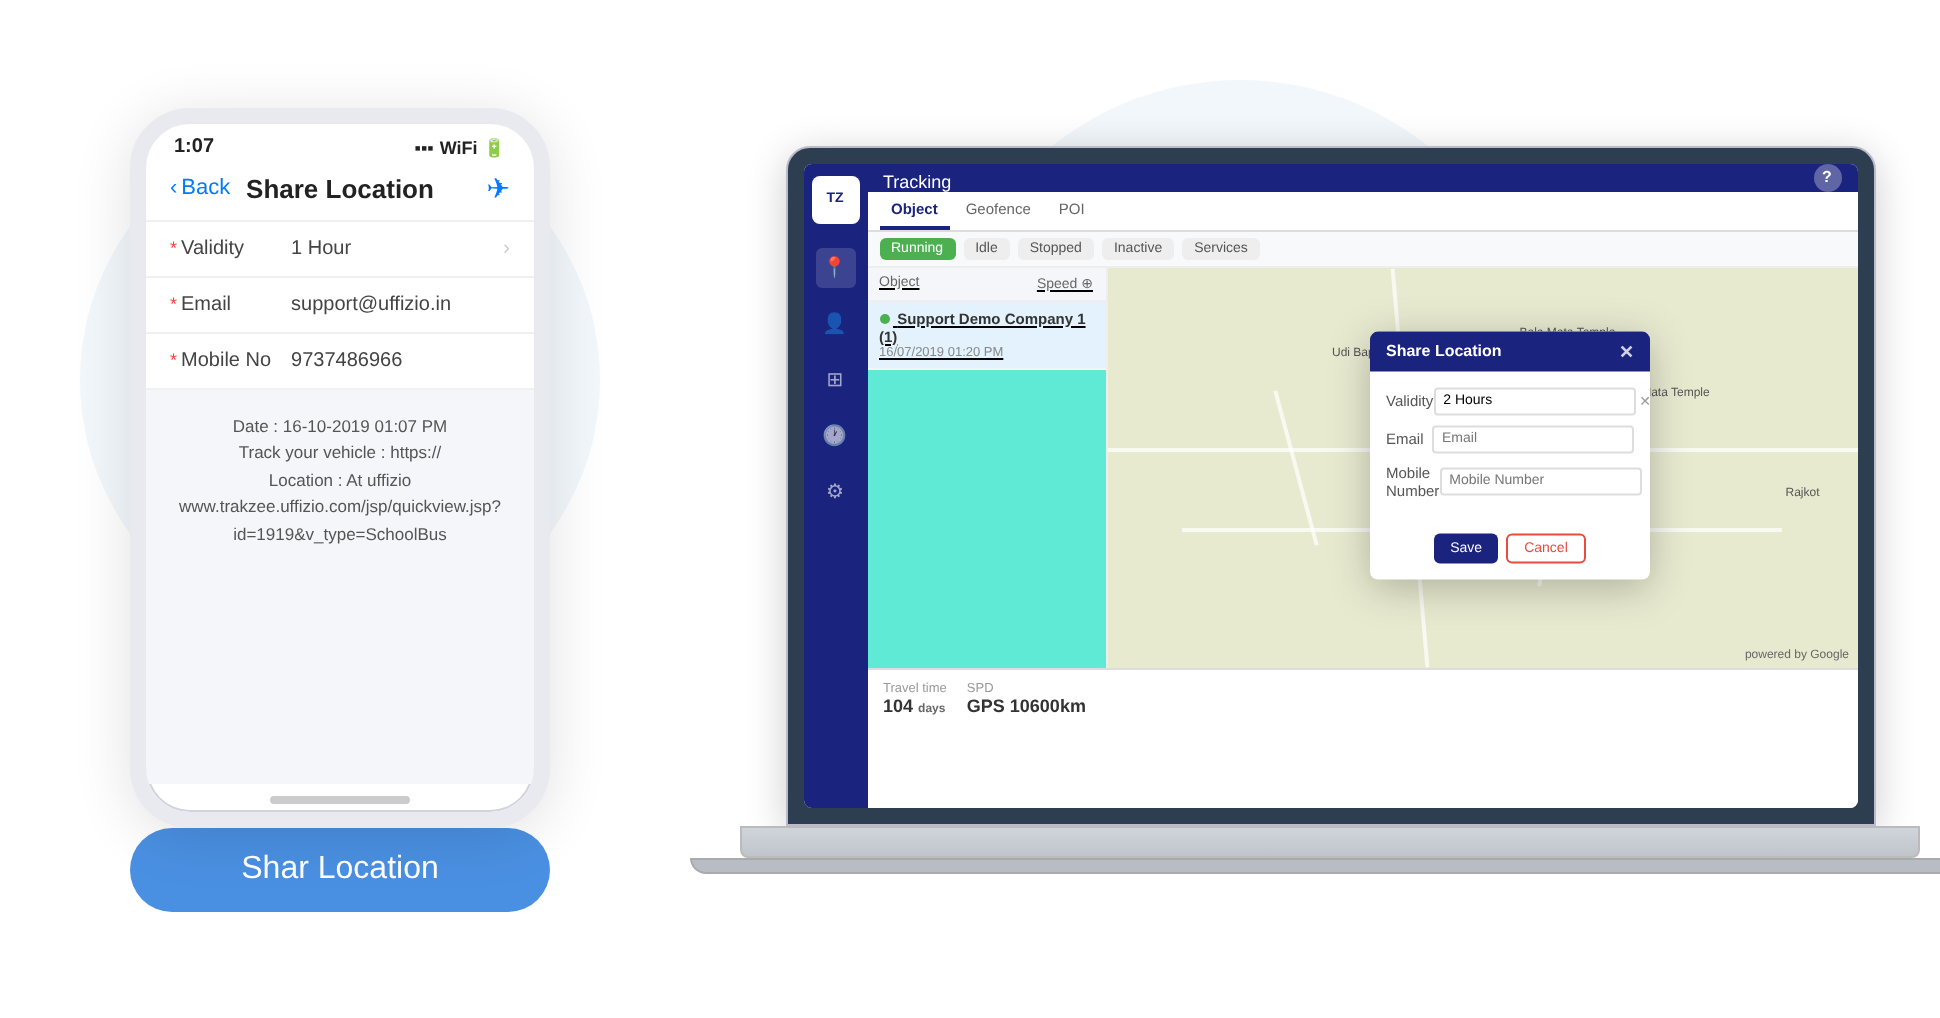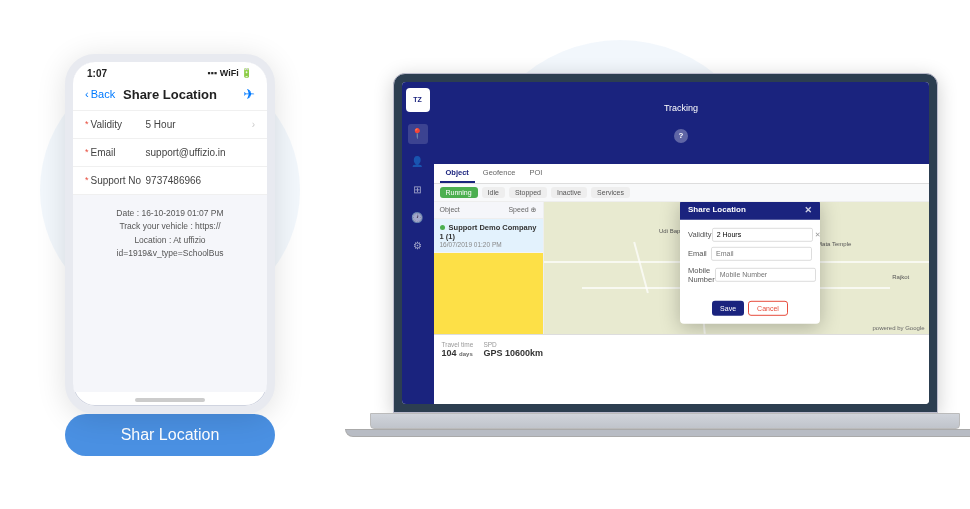--- a/index.html
+++ b/index.html
@@ -60,21 +60,21 @@
       position: relative;
       overflow: hidden;
       display: flex;
       flex-direction: column;
     }
 
     .phone-notch-bar {
       background: #fff;
       display: flex;
       justify-content: space-between;
-      align-items: flex-start;
+      align-items: flex-end;
       padding: 6px 14px 2px 14px;
       font-size: 10px;
       font-weight: 600;
       color: #222;
     }
 
     .phone-status-icons {
       display: flex;
       gap: 3px;
       align-items: center;
@@ -283,25 +283,24 @@
       flex: 1;
       display: flex;
       flex-direction: column;
       overflow: hidden;
     }
 
     .app-header {
       background: #1a237e;
       color: #fff;
       display: flex;
-      align-items: center;
-      padding: 21px 8px;
+      align-items: flex-end;
+      padding: 0 8px;
       font-size: 9px;
       gap: 8px;
-      flex-direction: column;
     }
 
     .app-header-spacer { flex: 1; }
 
     .app-header-help {
       width: 14px;
       height: 14px;
       background: rgba(255,255,255,0.3);
       border-radius: 50%;
       display: flex;
@@ -355,25 +354,26 @@
     }
 
     .content-area {
       display: flex;
       flex: 1;
       overflow: hidden;
       position: relative;
     }
 
     .vehicle-list {
-      width: 110px;
-      background: #fde047;
+      width: 120px;
+      background: #5eead4;
       border-right: 1px solid #eee;
       overflow: hidden;
       font-size: 7px;
+      text-decoration: underline;
     }
 
     .vehicle-list-header {
       display: flex;
       justify-content: space-between;
       padding: 4px 6px;
       background: #f5f6fa;
       border-bottom: 1px solid #eee;
       font-size: 7px;
       color: #666;
@@ -595,38 +595,39 @@
           <span>Back</span>
         </div>
         <span class="phone-title">Share Location</span>
         <span class="phone-nav-icon">✈</span>
       </div>
 
       <div class="phone-form">
         <div class="phone-form-row">
           <span class="phone-form-label">*</span>
           <span class="phone-form-key">Validity</span>
-          <span class="phone-form-value">5 Hour</span>
+          <span class="phone-form-value">1 Hour</span>
           <span class="phone-form-arrow">›</span>
         </div>
         <div class="phone-form-row">
           <span class="phone-form-label">*</span>
           <span class="phone-form-key">Email</span>
           <span class="phone-form-value">support@uffizio.in</span>
         </div>
         <div class="phone-form-row">
           <span class="phone-form-label">*</span>
-          <span class="phone-form-key">Support No</span>
+          <span class="phone-form-key">Mobile No</span>
           <span class="phone-form-value">9737486966</span>
         </div>
 
         <div class="phone-message-area">
           <div>Date : 16-10-2019 01:07 PM</div>
           <div>Track your vehicle : https://</div>
           <div>Location : At uffizio</div>
+          <div>www.trakzee.uffizio.com/jsp/quickview.jsp?</div>
           <div>id=1919&amp;v_type=SchoolBus</div>
         </div>
       </div>
 
       <div class="phone-home-indicator"></div>
     </div>
 
     <div class="phone-button-area">
       <button class="phone-share-btn">Shar Location</button>
     </div>

